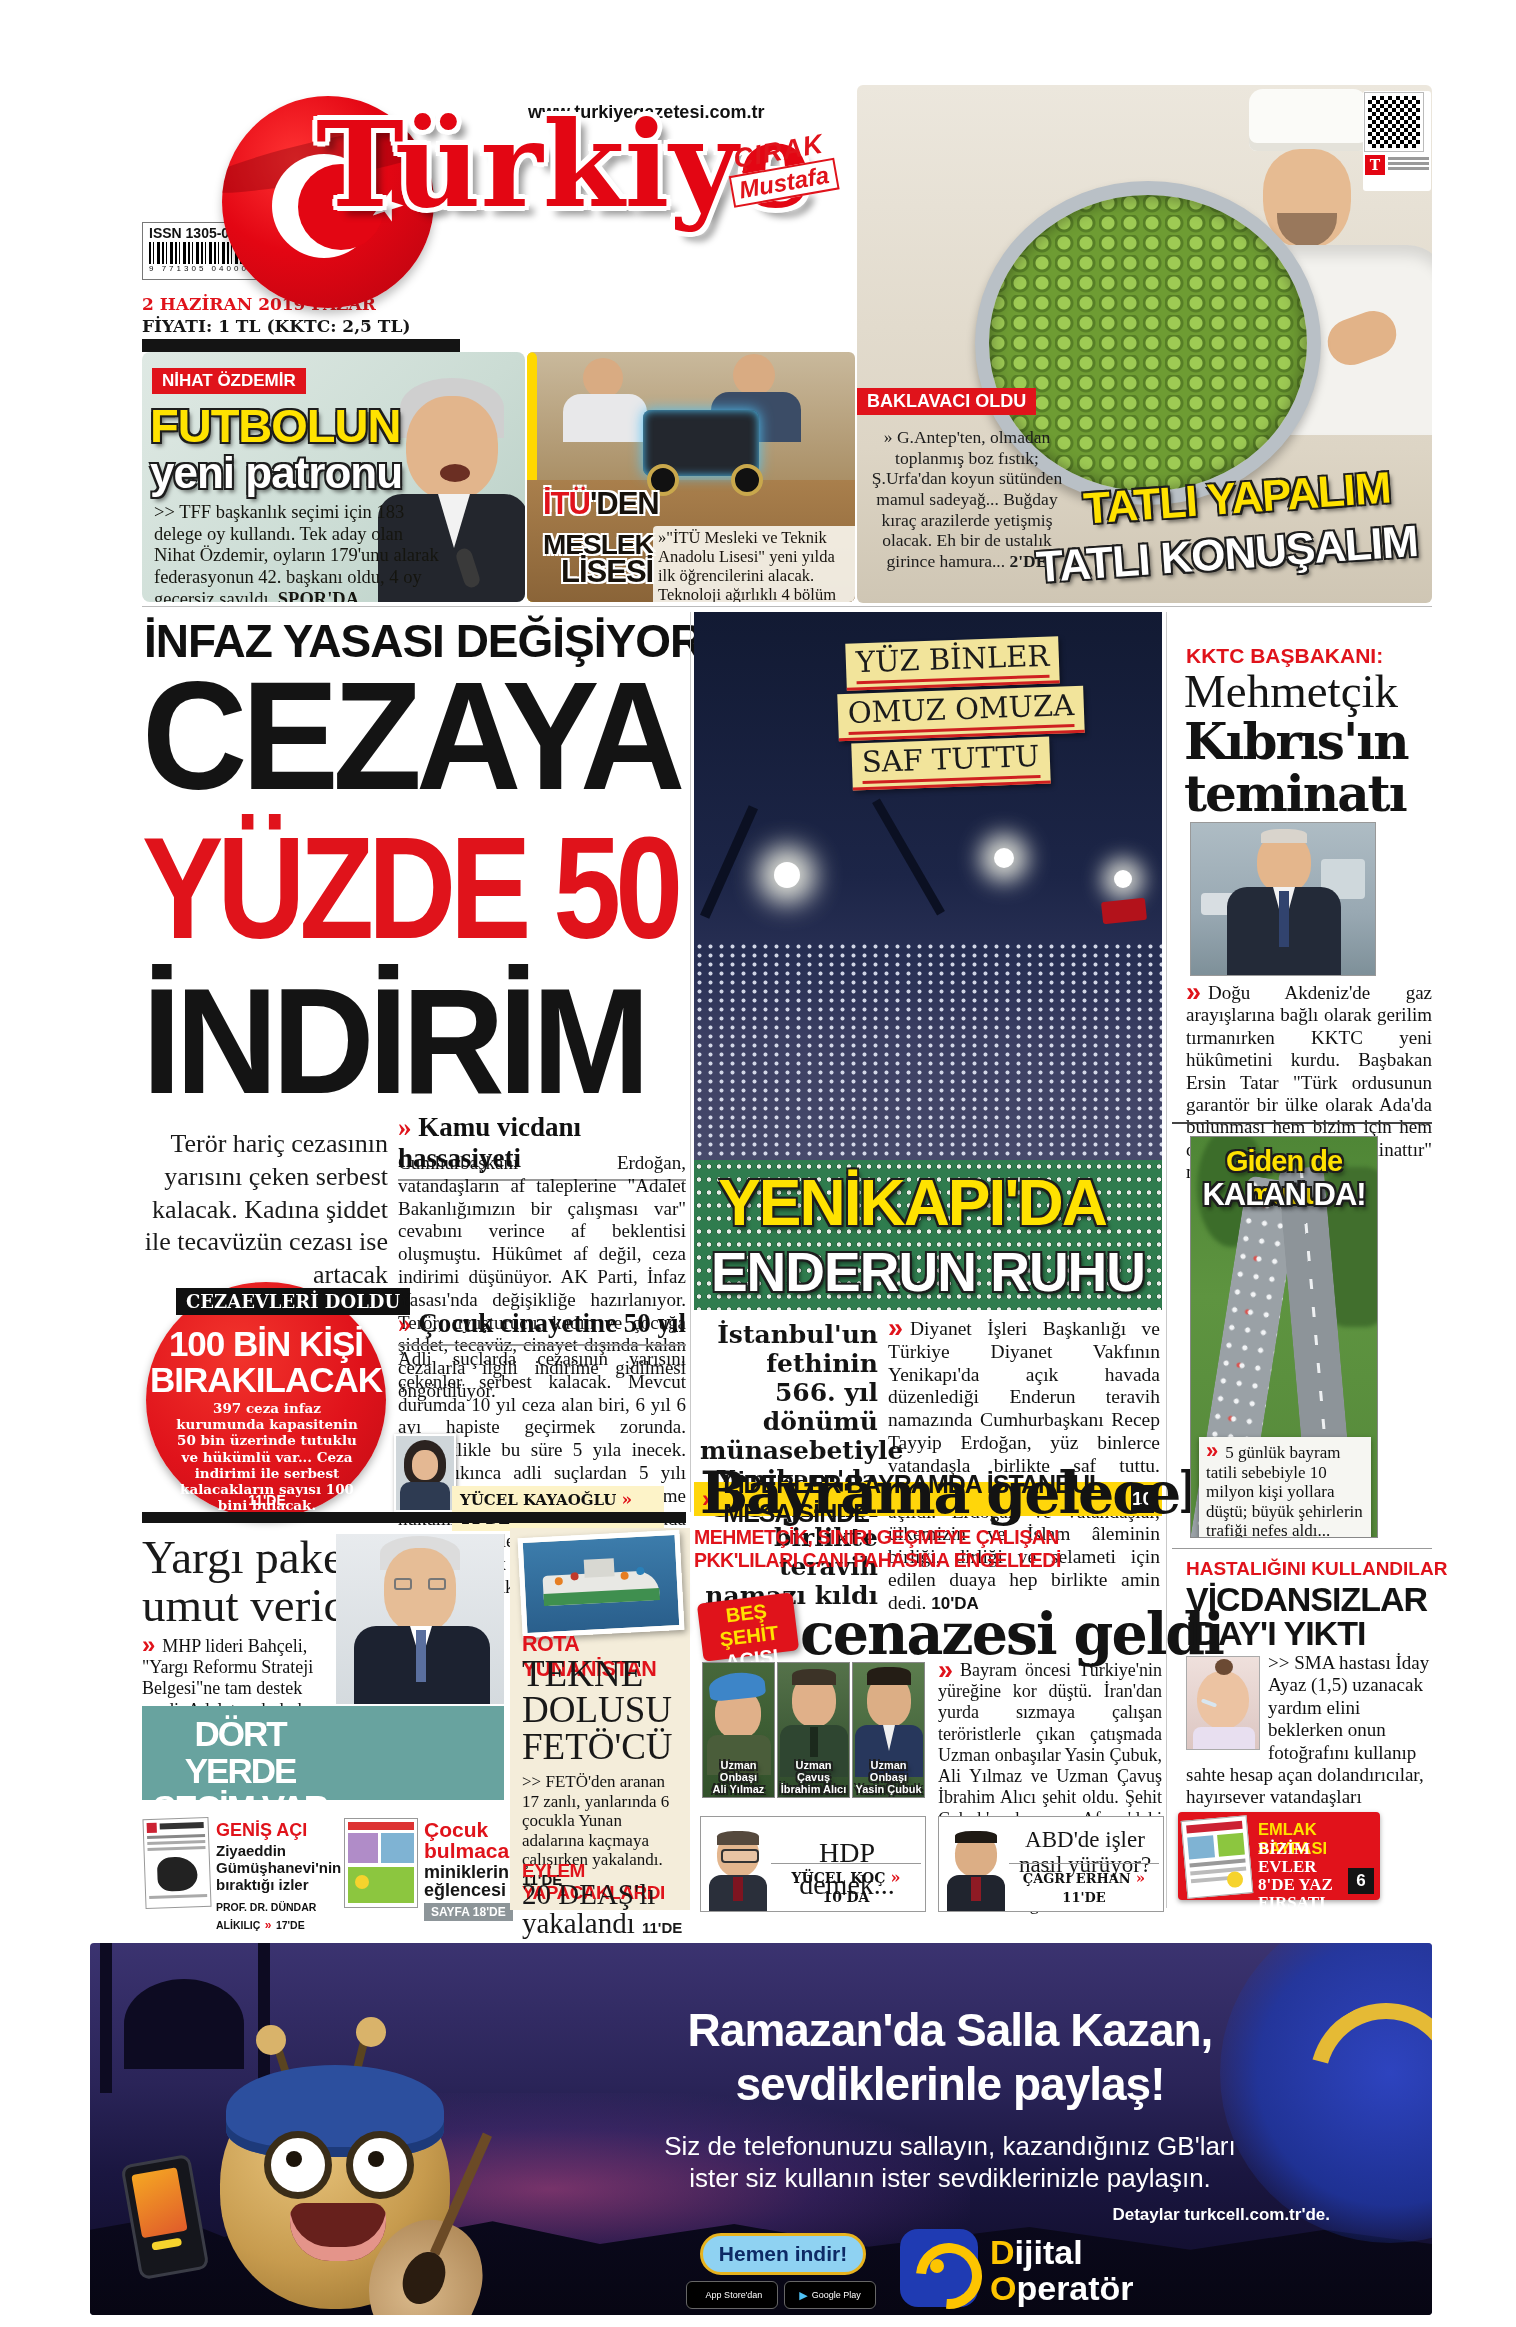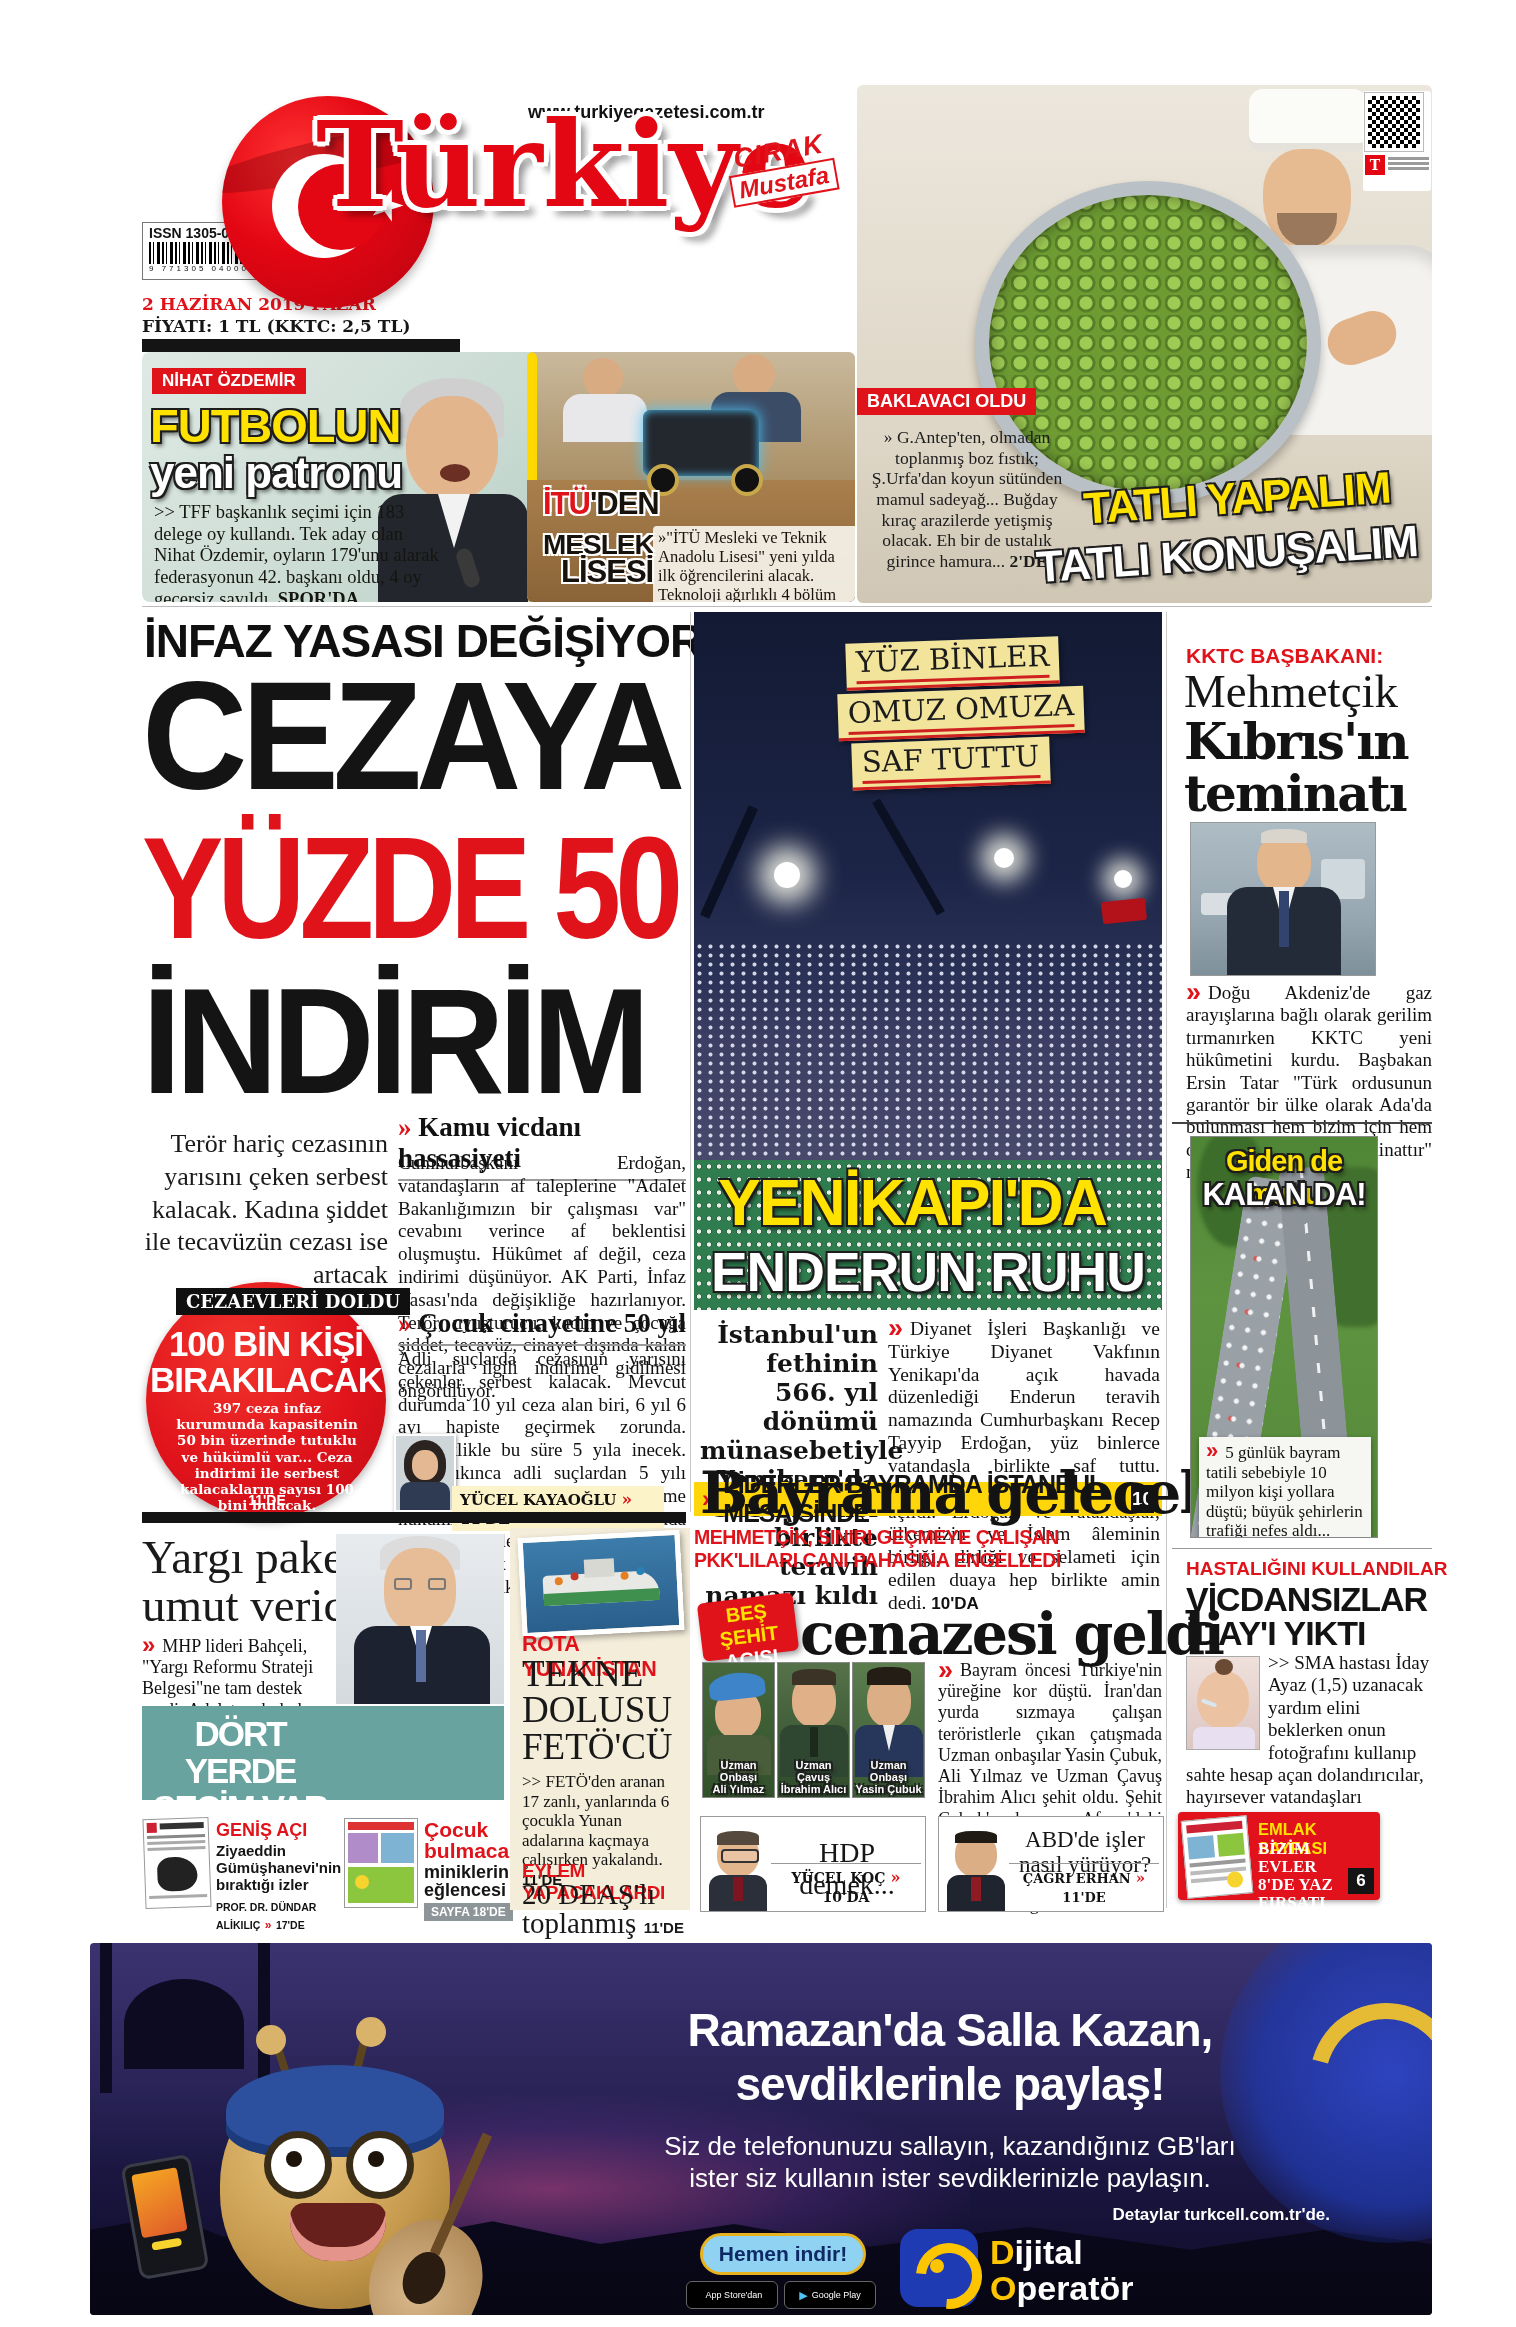--- a/index.html
+++ b/index.html
@@ -95,21 +95,21 @@
     <div class="abs tag" style="left:0;top:303px;font-size:18px;">BAKLAVACI OLDU</div>
     <div class="abs ser ctr" style="left:10px;top:342px;width:200px;font-size:17.5px;line-height:1.18;color:#1c1c1c;">
       <span>» G.Antep'ten, olmadan toplanmış boz fıstık; Ş.Urfa'dan koyun sütünden mamul sadeyağ... Buğday kıraç arazilerde yetişmiş olacak. Eh bir de ustalık girince hamura...</span> <span class="b">2'DE</span>
     </div>
     <div class="abs b yel ob" style="left:190px;top:388px;width:380px;font-size:44px;transform:rotate(-4deg);letter-spacing:-1px;text-align:center;">TATLI YAPALIM</div>
     <div class="abs b wht ob" style="left:168px;top:444px;width:404px;font-size:44px;transform:rotate(-4deg);letter-spacing:-1px;text-align:center;">TATLI KONUŞALIM</div>
   </div>
 
   <div class="abs hairh" style="left:142px;top:606px;width:1290px;"></div>
 
-  <div class="abs" style="left:142px;top:352px;width:383px;height:250px;background:linear-gradient(135deg,#dfe9e4 0%,#cbdcd4 60%,#b9cfc6 100%);border-radius:8px;overflow:hidden;padding-left:24px;">
+  <div class="abs" style="left:142px;top:352px;width:383px;height:250px;background:linear-gradient(135deg,#dfe9e4 0%,#cbdcd4 60%,#b9cfc6 100%);border-radius:8px;overflow:hidden;">
     <div class="abs" style="left:258px;top:26px;width:104px;height:60px;background:#cfcfcf;border-radius:50% 50% 0 0;"></div>
     <div class="abs" style="left:264px;top:44px;width:92px;height:104px;background:#e2b58c;border-radius:46%;"></div>
     <div class="abs" style="left:298px;top:112px;width:30px;height:18px;background:#6b2f23;border-radius:50%;"></div>
     <div class="abs" style="left:236px;top:142px;width:150px;height:110px;background:#23262d;border-radius:24px 24px 0 0;"></div>
     <div class="abs" style="left:296px;top:142px;width:32px;height:54px;background:#f2f2f2;clip-path:polygon(0 0,100% 0,50% 100%);"></div>
     <div class="abs" style="left:318px;top:196px;width:16px;height:40px;background:#3a3a3a;border-radius:8px;transform:rotate(-18deg);"></div>
     <div class="abs tag" style="left:10px;top:16px;font-size:17px;">NİHAT ÖZDEMİR</div>
     <div class="abs b yel ob" style="left:8px;top:46px;font-size:47px;letter-spacing:-1px;">FUTBOLUN</div>
     <div class="abs b wht ob" style="left:8px;top:96px;font-size:44px;letter-spacing:-1px;">yeni patronu</div>
     <div class="abs ser" style="left:12px;top:150px;width:292px;font-size:18.5px;line-height:1.17;color:#15150f;">
@@ -390,21 +390,21 @@
       <div style="position:absolute;left:96px;top:34px;width:8px;height:8px;background:#e67e22;border-radius:50%;"></div>
       <div style="position:absolute;left:112px;top:30px;width:8px;height:8px;background:#2980b9;border-radius:50%;"></div>
     </div>
     <div class="abs b red" style="left:12px;top:104px;font-size:21.5px;letter-spacing:-0.5px;">ROTA YUNANİSTAN</div>
     <div class="abs ser" style="left:12px;top:128px;width:160px;font-size:37px;line-height:.98;color:#181818;">TEKNE DOLUSU FETÖ'CÜ</div>
     <div class="abs bodytxt" style="left:12px;top:244px;width:158px;font-size:17px;line-height:1.15;">
       <span>&gt;&gt; FETÖ'den aranan 17 zanlı, yanlarında 6 çocukla Yunan adalarına kaçmaya çalışırken yakalandı.</span> <span class="b" style="font-family:'Liberation Sans',sans-serif;font-size:15px;">11'DE</span>
     </div>
     <div class="abs b red" style="left:12px;top:332px;font-size:19px;letter-spacing:-0.5px;">EYLEM YAPACAKLARDI</div>
     <div class="abs ser" style="left:12px;top:352px;width:166px;font-size:29px;line-height:1.0;color:#181818;">
-      <span>20 DEAŞ'lı</span><br><span>toplanmış</span>
+      <span>20 DEAŞ'lı</span><br><span>yakalandı</span>
       <span class="b" style="font-family:'Liberation Sans',sans-serif;font-size:15px;">11'DE</span>
     </div>
   </div>
 
   <div class="abs" style="left:90px;top:1943px;width:1342px;height:372px;border-radius:4px;overflow:hidden;
        background:linear-gradient(180deg,#3b3370 0%,#2a2458 38%,#1a1640 62%,#0e0b26 100%);">
     <div class="abs" style="left:180px;top:150px;width:700px;height:160px;background:radial-gradient(ellipse at 40% 60%,rgba(233,88,160,.45) 0%,rgba(120,60,160,.25) 45%,transparent 75%);"></div>
     <div class="abs" style="left:0;top:230px;width:1342px;height:142px;background:linear-gradient(180deg,#0c0a20,#070613);clip-path:polygon(0 40%,6% 30%,10% 45%,16% 28%,22% 48%,30% 34%,38% 50%,48% 36%,58% 52%,70% 38%,82% 54%,92% 40%,100% 50%,100% 100%,0 100%);"></div>
     <div class="abs" style="left:34px;top:36px;width:120px;height:90px;background:#0d0b22;border-radius:50% 50% 0 0;"></div>
     <div class="abs" style="left:10px;top:0;width:12px;height:150px;background:#0d0b22;"></div>

